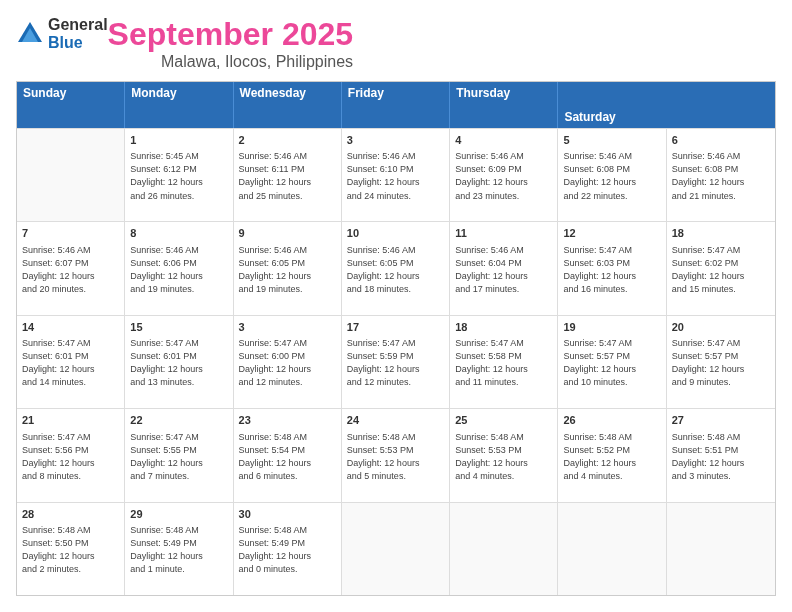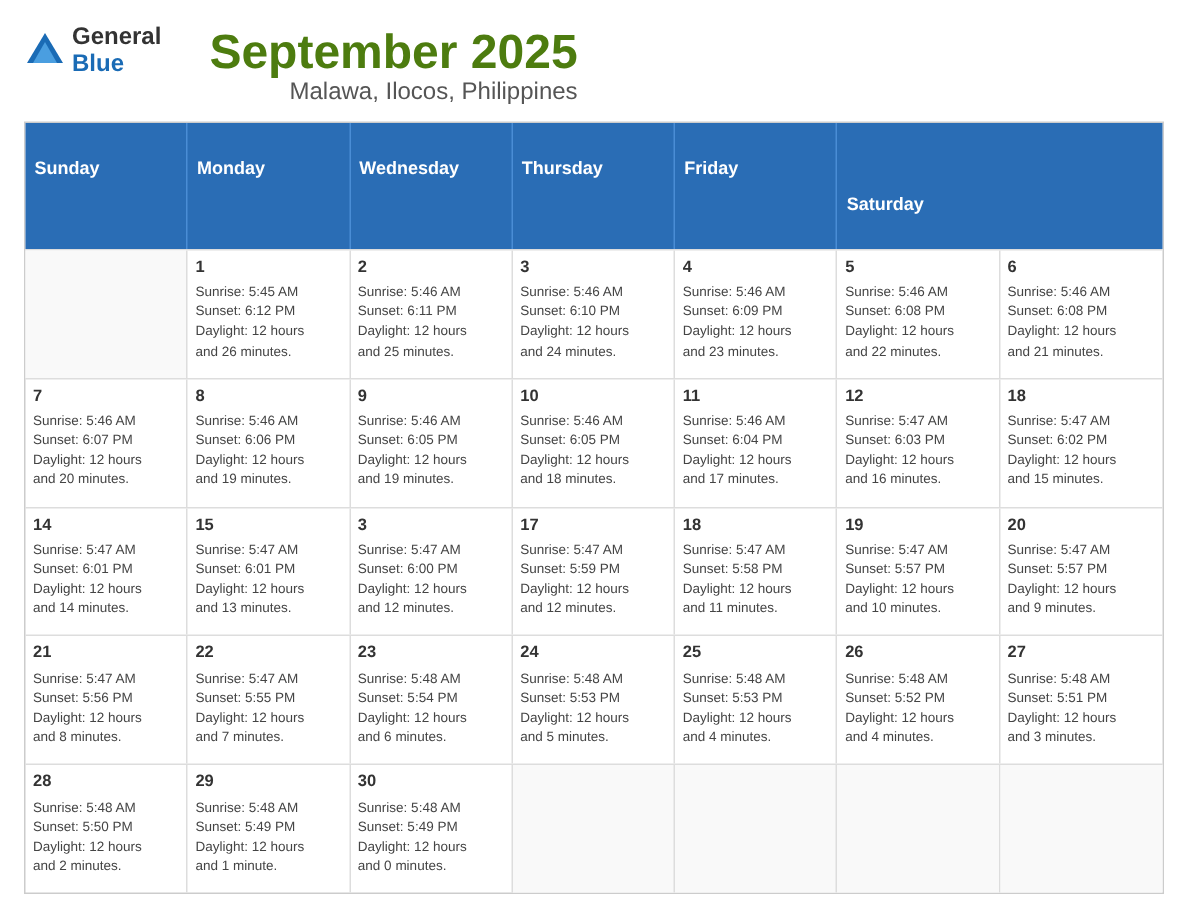--- a/index.html
+++ b/index.html
@@ -47,41 +47,40 @@
     .logo-icon {
       width: 28px;
       height: 28px;
     }
     .title-block {
       text-align: right;
     }
     .title-block h1 {
       font-size: 32px;
       font-weight: bold;
-      color: #4d7c0f;
-      margin-left: 32px;
+      color: #ec4899;
     }
     .title-block h2 {
       font-size: 16px;
       font-weight: normal;
       color: #555;
     }
     .calendar {
       flex: 1;
       display: flex;
       flex-direction: column;
       border: 1px solid #ccc;
     }
     .cal-header {
       display: grid;
       grid-template-columns: repeat(7, 1fr);
       background: #2a6db5;
     }
     .cal-header-cell {
-      padding: 23px 6px;
+      padding: 4px 6px;
       color: #fff;
       font-size: 12px;
       font-weight: bold;
       border-right: 1px solid #4a8dd5;
       text-align: left;
     }
     .cal-header-cell:last-child { border-right: none; margin-top: 24px; }
     .cal-body {
       flex: 1;
       display: flex;
@@ -135,22 +134,22 @@
       <h1>September 2025</h1>
       <h2>Malawa, Ilocos, Philippines</h2>
     </div>
   </div>
 
   <div class="calendar">
     <div class="cal-header">
       <div class="cal-header-cell">Sunday</div>
       <div class="cal-header-cell">Monday</div>
       <div class="cal-header-cell">Wednesday</div>
+      <div class="cal-header-cell">Friday</div>
       <div class="cal-header-cell">Thursday</div>
-      <div class="cal-header-cell">Friday</div>
       <div class="cal-header-cell">Saturday</div>
     </div>
     <div class="cal-body" id="cal-body">
     <div class="cal-week">
           <div class="cal-cell empty"></div>
           <div class="cal-cell">
             <span class="day-number">1</span>
             <div class="day-info">Sunrise: 5:45 AM<br>Sunset: 6:12 PM<br>Daylight: 12 hours<br>and 26 minutes.</div>
           </div>
           <div class="cal-cell">

